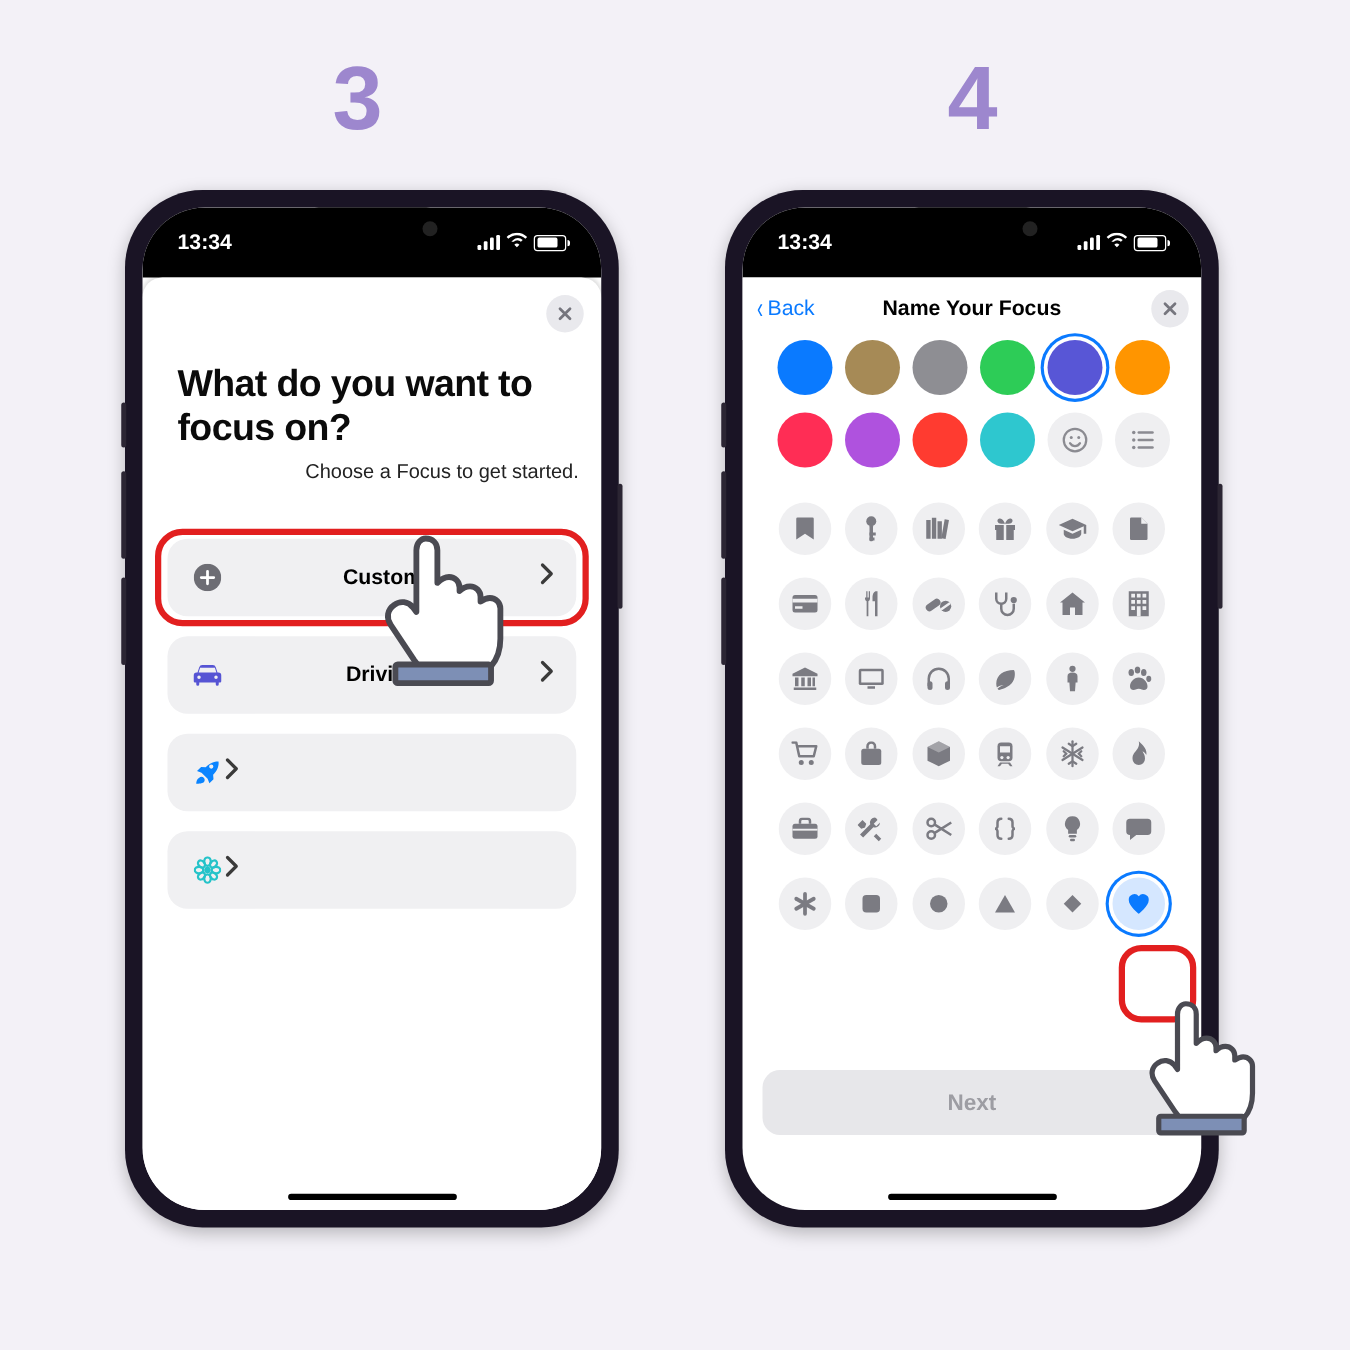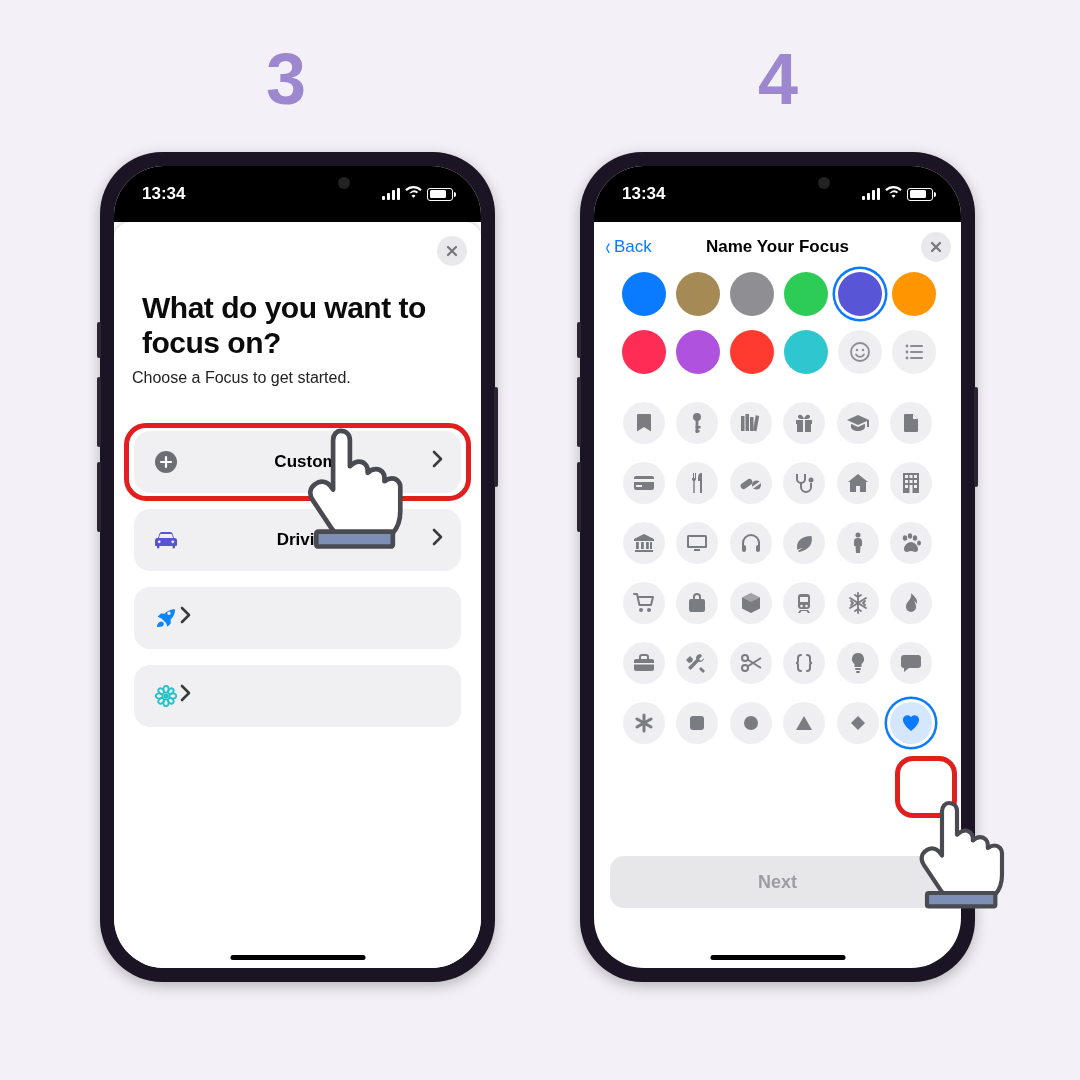--- a/index.html
+++ b/index.html
@@ -94,21 +94,21 @@
     position:absolute; top:14px; right:14px;
     width:30px;height:30px;border-radius:50%;
     background:#e9e9ed; display:flex;align-items:center;justify-content:center;
     color:#7a7a82; font-size:16px;
   }
   .s1-title{
     margin: 58px 10px 8px;
     font-size:30px; font-weight:800; text-align:left; line-height:1.18;
     letter-spacing:-.5px; color:#0b0b0b;
   }
-  .s1-sub{ text-align:left; font-size:16px; color:#222; margin-bottom:44px;}
+  .s1-sub{ text-align:right; font-size:16px; color:#222; margin-bottom:44px;}
   .opt {
     background:#f0f0f2; border-radius:16px;
     height:62px; margin:0 2px 16px;
     display:flex; align-items:center;
     padding: 0 18px; position:relative;
     font-weight:600; font-size:17px;
   }
   .opt .ico {width:28px; display:flex;align-items:center;justify-content:center; font-size:20px;}
   .opt .lab {flex:1; text-align:center;}
   .opt .chevron {color:#3a3a3a;}

